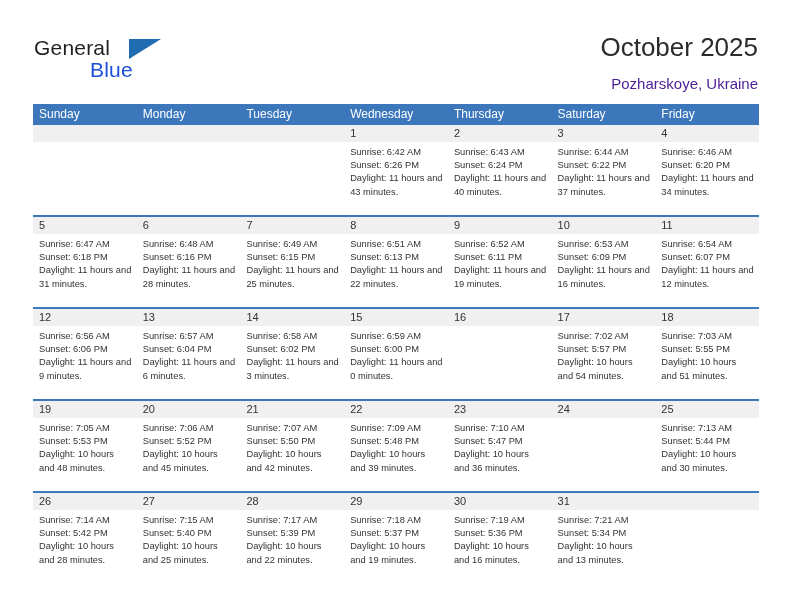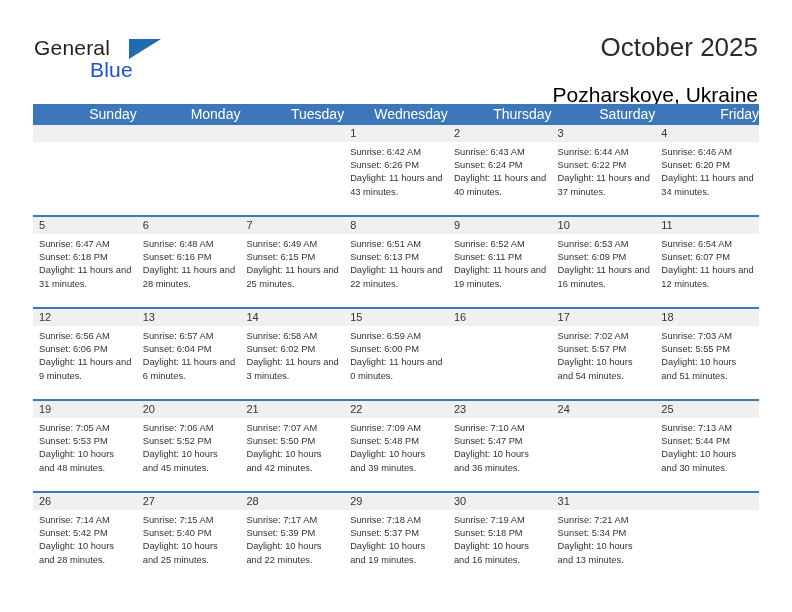--- a/index.html
+++ b/index.html
@@ -70,48 +70,47 @@
     text-align: right;
   }
   .cal-title {
     font-size: 26px;
     color: #2b2b2b;
     font-weight: normal;
     line-height: 34px;
     white-space: nowrap;
   }
   .cal-subtitle {
-    font-size: 21px;
-    color: #000000;
+    font-size: 15px;
+    color: #4c1d95;
     line-height: 22px;
-    margin-top: 20px;
+    margin-top: 9px;
     white-space: nowrap;
   }
 
   
   .calendar {
     position: absolute;
     left: 33px;
     top: 104px;
     width: 726px;
   }
   .weekday-row {
     display: flex;
     background: #3b77ba;
     height: 21px;
   }
   .weekday {
     flex: 1 1 0;
     color: #ffffff;
-    font-size: 14px;
+    font-size: 12px;
     line-height: 21px;
     padding-left: 6px;
     box-sizing: border-box;
     white-space: nowrap;
-    text-align: right;
   }
   .week {
     border-top: 2px solid #3b77ba;
   }
   .week:first-of-type {
     border-top: none;
   }
   .week-inner {
     display: flex;
   }
@@ -483,21 +482,21 @@
                 <div class="day-line">Sunset: 5:37 PM</div>
                 <div class="day-line daylight-line">Daylight: 10 hours and 19 minutes.</div>
               </div>
             </div>
             <div class="day">
               <div class="day-num-band">
                 <div class="day-num">30</div>
               </div>
               <div class="day-body">
                 <div class="day-line">Sunrise: 7:19 AM</div>
-                <div class="day-line">Sunset: 5:18 PM</div>
+                <div class="day-line">Sunset: 5:36 PM</div>
                 <div class="day-line daylight-line">Daylight: 10 hours and 16 minutes.</div>
               </div>
             </div>
             <div class="day">
               <div class="day-num-band">
                 <div class="day-num">31</div>
               </div>
               <div class="day-body">
                 <div class="day-line">Sunrise: 7:21 AM</div>
                 <div class="day-line">Sunset: 5:34 PM</div>

